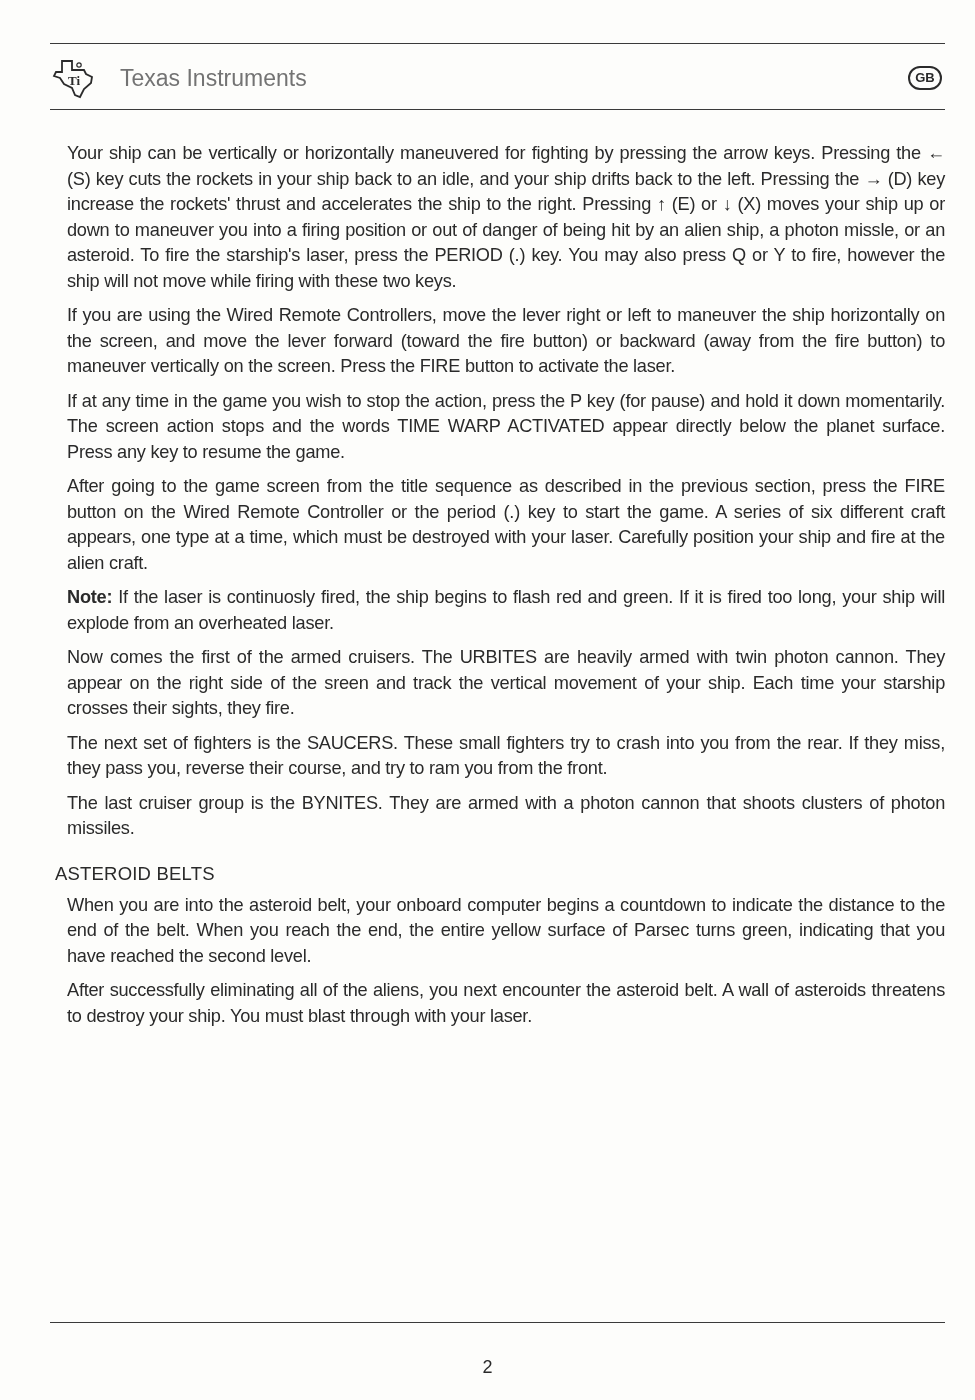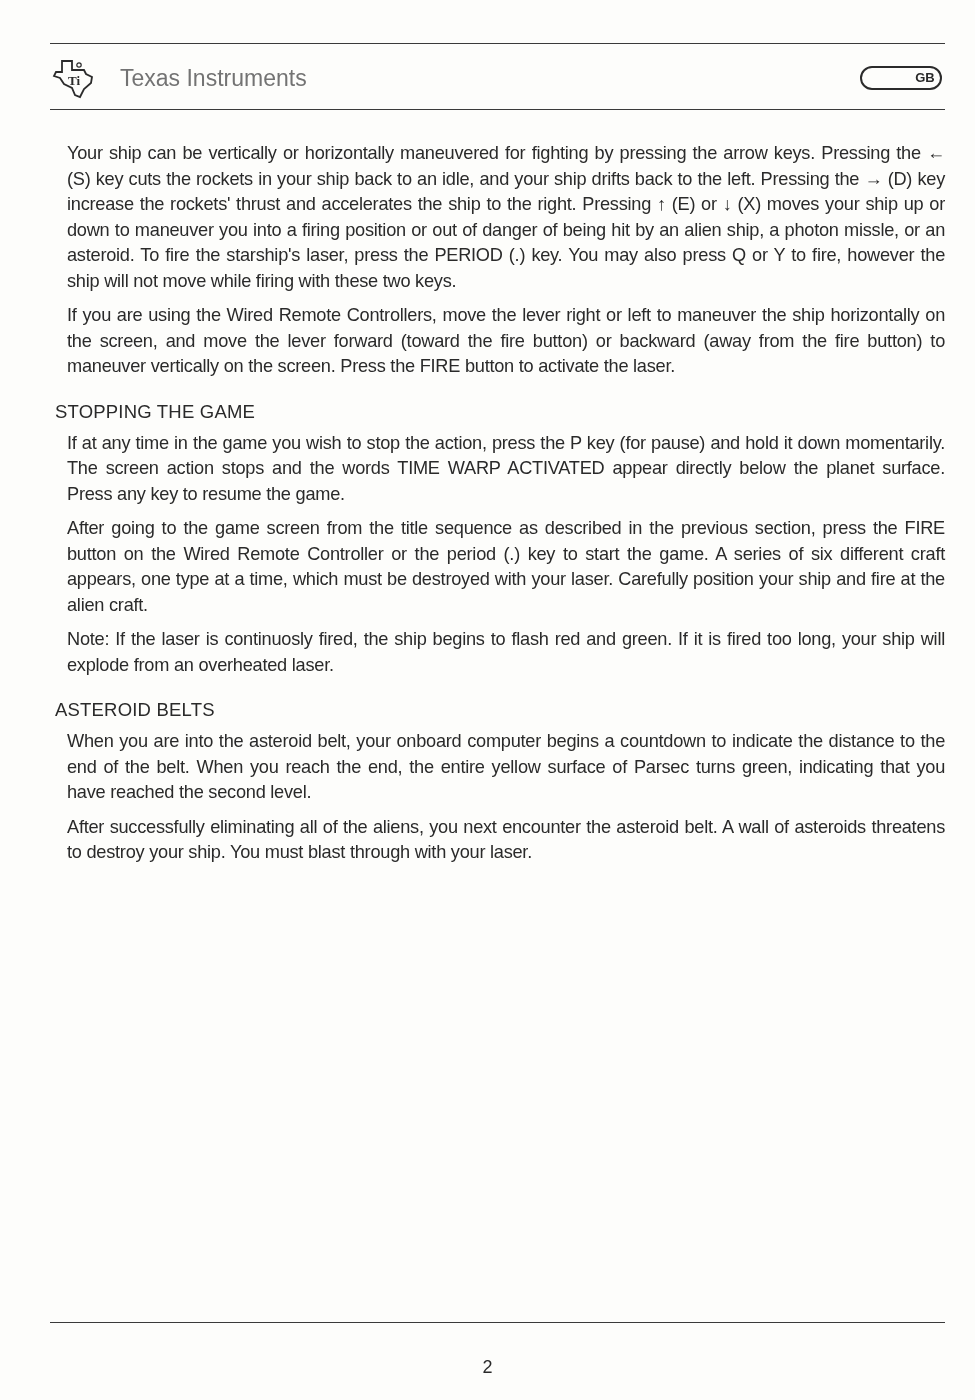--- a/index.html
+++ b/index.html
@@ -9,26 +9,26 @@
   }
   .rule { position: absolute; height: 1px; background: #3a3a3a; }
   #rule-top { left: 50px; top: 43px; width: 895px; }
   #rule-header { left: 50px; top: 109px; width: 895px; }
   #rule-footer { left: 50px; top: 1322px; width: 895px; }
   .header { position: absolute; left: 48px; top: 55px; width: 900px; height: 50px; }
   .logo { position: absolute; left: 0; top: 0; width: 50px; height: 46px; }
   .brand { position: absolute; left: 72px; top: 10px; font-size: 23px; color: #737373; }
   .gb-badge {
     position: absolute; right: 6px; top: 11px; width: 30px; height: 20px; border: 2px solid #2b2b2b;
-    border-radius: 12px; font-size: 13px; font-weight: bold; text-align: center; line-height: 20px; box-sizing: content-box; padding-left: 48px;
+    border-radius: 12px; font-size: 13px; font-weight: bold; text-align: center; line-height: 20px; box-sizing: content-box;
   }
   .content { position: absolute; left: 55px; top: 141px; width: 890px; }
   p { margin: 0 0 9px 12px; font-size: 18.2px; line-height: 25.5px; text-align: justify; letter-spacing: -0.25px; }
   h2 { margin: 21px 0 8px 0; font-size: 18.5px; font-weight: normal; letter-spacing: 0.2px; }
-  .note-label { font-weight: normal; }
+  .note-label { font-weight: bold; }
   .page-number { position: absolute; left: 0; width: 975px; top: 1357px; text-align: center; font-size: 18px; }
 </style>
 </head>
 <body>
 
 <div class="rule" id="rule-top"></div>
 
 <div class="header">
   <svg class="logo" viewBox="0 0 50 46">
     <path d="M14 6 L24 6 L24 15 L36 15 L38 19 L44 22 L43 28 L36 34 L32 42 L27 40 L24 33 L16 29 L12 23 L6 21 L8 17 L14 17 Z" fill="none" stroke="#2b2b2b" stroke-width="1.8"></path>
@@ -38,25 +38,27 @@
   <div class="brand">Texas Instruments</div>
   <div class="gb-badge">GB</div>
 </div>
 
 <div class="rule" id="rule-header"></div>
 
 <div class="content">
   <p>Your ship can be vertically or horizontally maneuvered for fighting by pressing the arrow keys. Pressing the ← (S) key cuts the rockets in your ship back to an idle, and your ship drifts back to the left. Pressing the → (D) key increase the rockets' thrust and accelerates the ship to the right. Pressing ↑ (E) or ↓ (X) moves your ship up or down to maneuver you into a firing position or out of danger of being hit by an alien ship, a photon missle, or an asteroid. To fire the starship's laser, press the PERIOD (.) key. You may also press Q or Y to fire, however the ship will not move while firing with these two keys.</p>
   <p>If you are using the Wired Remote Controllers, move the lever right or left to maneuver the ship horizontally on the screen, and move the lever forward (toward the fire button) or backward (away from the fire button) to maneuver vertically on the screen. Press the FIRE button to activate the laser.</p>
 
-  <h2>STOPPING THE GAME</h2>
   <p>If at any time in the game you wish to stop the action, press the P key (for pause) and hold it down momentarily. The screen action stops and the words TIME WARP ACTIVATED appear directly below the planet surface. Press any key to resume the game.</p>
   <p>After going to the game screen from the title sequence as described in the previous section, press the FIRE button on the Wired Remote Controller or the period (.) key to start the game. A series of six different craft appears, one type at a time, which must be destroyed with your laser. Carefully position your ship and fire at the alien craft.</p>
   <p><span class="note-label">Note:</span><span> If the laser is continuosly fired, the ship begins to flash red and green. If it is fired too long, your ship will explode from an overheated laser.</span></p>
 
+  <p>Now comes the first of the armed cruisers. The URBITES are heavily armed with twin photon cannon. They appear on the right side of the sreen and track the vertical movement of your ship. Each time your starship crosses their sights, they fire.</p>
+  <p>The next set of fighters is the SAUCERS. These small fighters try to crash into you from the rear. If they miss, they pass you, reverse their course, and try to ram you from the front.</p>
+  <p>The last cruiser group is the BYNITES. They are armed with a photon cannon that shoots clusters of photon missiles.</p>
 
   <h2>ASTEROID BELTS</h2>
   <p>When you are into the asteroid belt, your onboard computer begins a countdown to indicate the distance to the end of the belt. When you reach the end, the entire yellow surface of Parsec turns green, indicating that you have reached the second level.</p>
   <p>After successfully eliminating all of the aliens, you next encounter the asteroid belt. A wall of asteroids threatens to destroy your ship. You must blast through with your laser.</p>
 </div>
 
 <div class="rule" id="rule-footer"></div>
 <div class="page-number">2</div>
 
 </body></html>

